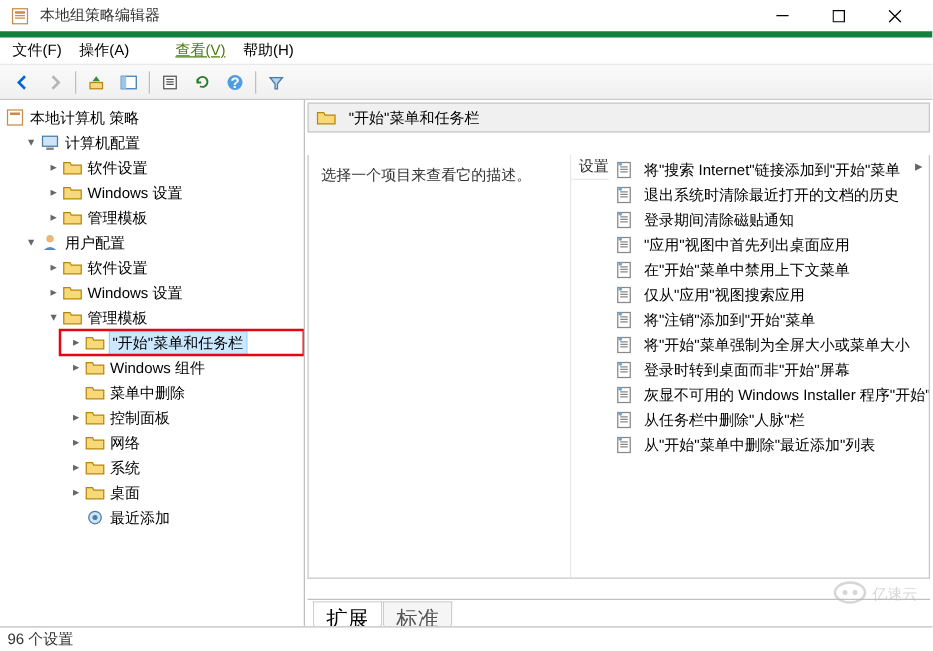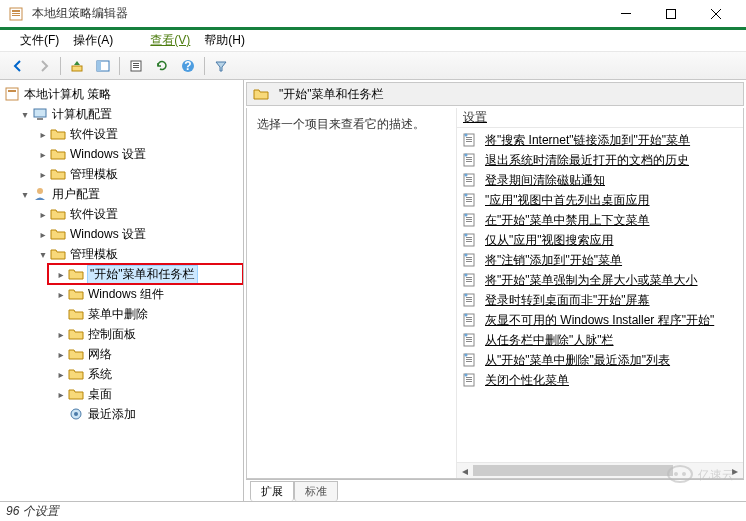--- a/index.html
+++ b/index.html
@@ -1,44 +1,44 @@
 <!DOCTYPE html>
 <html><head>
   <meta charset="utf-8">
   <style>
     * { box-sizing: border-box; margin: 0; padding: 0; font-family: "Microsoft YaHei", "Segoe UI", sans-serif; font-size: 12px; }
     body { width: 746px; height: 521px; background: #fff; display: flex; flex-direction: column; overflow: hidden; position: relative; }
-    .titlebar { height: 30px; display: flex; align-items: center; padding: 0 8px; border-bottom: 3px solid #15803d; }
+    .titlebar { height: 30px; display: flex; align-items: center; padding: 0 8px; border-bottom: 5px solid #15803d; }
     .titlebar .appicon { width: 16px; height: 16px; margin-right: 8px; display: flex; }
     .titlebar .title { flex: 1; color: #333; }
     .winbtns { display: flex; gap: 0; }
     .winbtn { width: 45px; height: 30px; display: flex; align-items: center; justify-content: center; color: #333; cursor: default; }
-    .menubar { height: 22px; display: flex; align-items: center; padding: 0 20px; gap: 14px; border-bottom: 1px solid #e8e8e8; }
+    .menubar { height: 22px; display: flex; align-items: center; padding: 0 10px; gap: 14px; border-bottom: 1px solid #e8e8e8; }
     .menubar span { cursor: default; }
     .toolbar { height: 28px; display: flex; align-items: center; padding: 0 6px; gap: 2px; border-bottom: 1px solid #c8c8c8; background: linear-gradient(#fafafa,#f0f0f0); }
     .tbtn { width: 24px; height: 24px; display: flex; align-items: center; justify-content: center; border: 1px solid transparent; cursor: default; }
     .tbtn.disabled { opacity: 0.4; }
     .tsep { width: 1px; height: 18px; background: #c0c0c0; margin: 0 2px; }
     .main { flex: 1; display: flex; overflow: hidden; }
     .left { width: 244px; border-right: 1px solid #c0c0c0; overflow: auto; padding: 4px 0; }
     .right { flex: 1; display: flex; flex-direction: column; overflow: hidden; }
     .righthdr { height: 24px; background: #f0f0f0; border: 1px solid #c8c8c8; margin: 2px; display: flex; align-items: center; padding: 0 6px; gap: 6px; }
-    .rightbody { flex: 1; display: flex; overflow: hidden; margin: 0 2px; border: 1px solid #c8c8c8; border-top: none; }
+    .rightbody { flex: 1; display: flex; overflow: hidden; margin: 16px 2px; border: 1px solid #c8c8c8; border-top: none; }
     .desc { width: 210px; border-right: 1px solid #e8e8e8; padding: 8px 10px; color: #333; position: relative; }
-    .settings { flex: 1; overflow: hidden; display: flex; flex-direction: column; text-decoration: underline; }
+    .settings { flex: 1; overflow: hidden; display: flex; flex-direction: row; }
     .setthdr { height: 20px; display: flex; align-items: center; padding-left: 6px; color: #333; border-bottom: 1px solid #e8e8e8; }
     .settlist { flex: 1; overflow: auto; padding: 2px 0; }
     .srow { height: 20px; display: flex; align-items: center; padding: 0 4px; gap: 4px; white-space: nowrap; cursor: default; }
     .scrollh { height: 16px; border-top: 1px solid #e8e8e8; background: #f5f5f5; position: relative; }
     .scrollh .thumb { position: absolute; left: 16px; width: 200px; top: 2px; bottom: 2px; background: #cccccc; }
     .scrollh .arr { position: absolute; top: 0; bottom: 0; width: 16px; display:flex; align-items:center; justify-content:center; color:#666; }
     .tabs { height: 22px; display: flex; align-items: flex-end; gap: 0; padding-left: 4px; border-top: 1px solid #c0c0c0; margin: 0 2px; }
-    .tab { height: 20px; border: 1px solid #c0c0c0; border-bottom: none; background: #f5f5f5; padding: 2px 10px; border-radius: 0 0 3px 3px; color: #555; cursor: default; font-size: 11px; }
+    .tab { height: 20px; border: 1px solid #c0c0c0; border-bottom: none; background: #f5f5f5; padding: 2px 10px; border-radius: 0 0 3px 3px; color: #555; cursor: default; font-size: 17px; }
     .tab.active { background: #fff; color: #000; }
-    .status { height: 20px; border-top: 1px solid #c0c0c0; display: flex; align-items: center; padding: 0 6px; color: #333; font-style: italic; }
+    .status { height: 20px; border-top: 1px solid #c0c0c0; display: flex; align-items: center; padding: 0 6px; color: #333; }
     .treerow { height: 20px; display: flex; align-items: center; cursor: default; }
     .twist { width: 14px; text-align: center; color: #666; font-size: 10px; }
     .ticon { width: 16px; height: 16px; margin-right: 4px; display:flex; align-items:center; }
     .treerow.selected > .tlabel { background: #cce8ff; outline: 1px solid #99d1ff; padding: 0 2px; }
     .redbox { outline: 2px solid #e30613; outline-offset: -1px; }
     .watermark { position: absolute; right: 4px; bottom: 30px; opacity: 0.6; }
     .ind0{padding-left:4px}.ind1{padding-left:18px}.ind2{padding-left:36px}.ind3{padding-left:54px}
   </style>
 </head>
 <body>
@@ -448,32 +448,20 @@
                 <svg width="16" height="16">
                   <rect x="3" y="2" width="10" height="12" fill="#fff" stroke="#888"></rect>
                   <rect x="5" y="5" width="6" height="1" fill="#888"></rect>
                   <rect x="5" y="7" width="6" height="1" fill="#888"></rect>
                   <rect x="5" y="9" width="6" height="1" fill="#888"></rect>
                   <circle cx="5" cy="3" r="1.5" fill="#6aa5d8"></circle>
                 </svg>
               </span>
               <span>从"开始"菜单中删除"最近添加"列表</span>
             </div>
-            <div class="srow">
-              <span class="ticon">
-                <svg width="16" height="16">
-                  <rect x="3" y="2" width="10" height="12" fill="#fff" stroke="#888"></rect>
-                  <rect x="5" y="5" width="6" height="1" fill="#888"></rect>
-                  <rect x="5" y="7" width="6" height="1" fill="#888"></rect>
-                  <rect x="5" y="9" width="6" height="1" fill="#888"></rect>
-                  <circle cx="5" cy="3" r="1.5" fill="#6aa5d8"></circle>
-                </svg>
-              </span>
-              <span>关闭个性化菜单</span>
-            </div>
           </div>
         <div class="scrollh">
           <div class="arr" style="left:0">◂</div>
           <div class="thumb"></div>
           <div class="arr" style="right:0">▸</div>
         </div>
       </div>
     </div>
     <div class="tabs">
       <div class="tab active">扩展</div>

